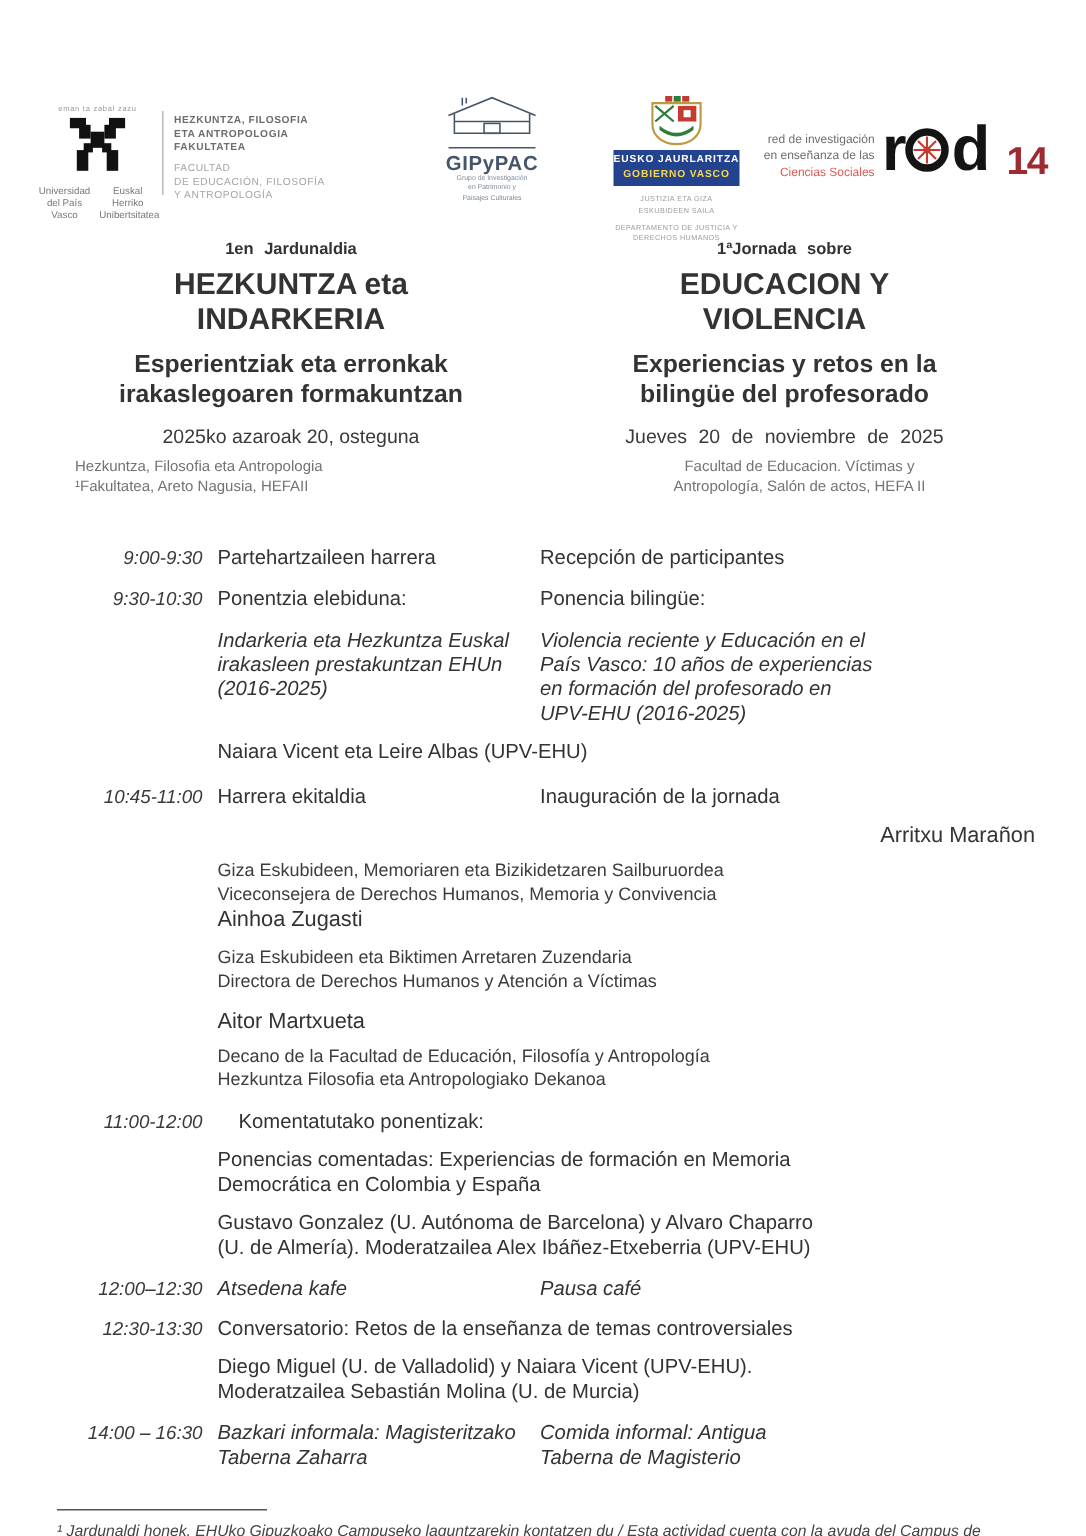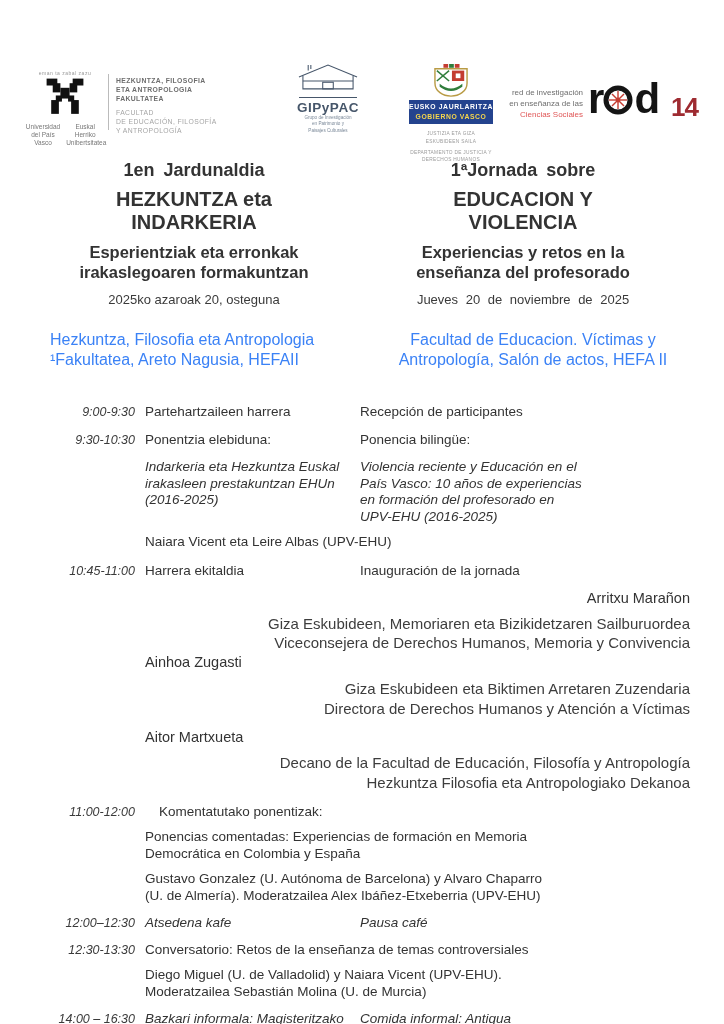--- a/index.html
+++ b/index.html
@@ -42,38 +42,38 @@
   .red14 .word{display:flex;align-items:flex-start;margin-left:5px;}
   .red14 .word .ltr{font-size:42px;font-weight:bold;color:#141414;line-height:.8;letter-spacing:-2px;}
   .red14 .wheel{margin:3px 1px 0;}
   .red14 .num{font-size:26px;font-weight:bold;color:#9e2b31;margin-top:10px;letter-spacing:-1px;margin-left:13px;}
 
   
   .titles{display:flex;margin:10px 40px 0;}
   .tcol{text-align:center;}
   .tcol.eu{width:308px;}
   .tcol.es{width:322px;margin-left:14px;}
-  .kicker{font-size:18px;font-weight:bold;color:#333;word-spacing:4px;}
+  .kicker{font-size:11px;font-weight:bold;color:#333;word-spacing:4px;}
   .bigtitle{font-size:20px;font-weight:bold;color:#333;line-height:1.15;margin-top:7px;}
   .subtitle{font-size:16.5px;font-weight:bold;color:#333;line-height:1.2;margin-top:9px;}
   .datebar{font-size:13px;color:#3a3a3a;margin-top:9px;}
   .tcol.es .datebar{word-spacing:4px;}
-  .venue{font-size:16px;color:#3b82f6;line-height:1.3;margin-top:23px;}
+  .venue{font-size:10px;color:#737373;line-height:1.3;margin-top:7px;}
   .tcol.eu .venue{text-align:left;padding-left:10px;}
   .tcol.es .venue{text-align:center;padding-left:20px;}
 
   
   .schedule{margin:33px 34px 0 38px;}
   .srow{display:grid;grid-template-columns:97px 205px 1fr;column-gap:10px;}
   .stime{font-size:12.5px;font-style:italic;color:#3a3a3a;text-align:right;padding-top:1px;white-space:nowrap;}
   .scol{font-size:13.5px;color:#333;line-height:1.22;}
   .scol.full{grid-column:2 / 4;}
   .srow.italic .scol{font-style:italic;}
   .srow.name .scol{font-size:14.5px;}
-  .srow.small .scol{font-size:15px;line-height:1.3;color:#3d3d3d;text-align:right;}
+  .srow.small .scol{font-size:12px;line-height:1.3;color:#3d3d3d;}
 
   
   .footnote{margin:26px 34px 0 38px;}
   .footnote .rule{width:140px;height:1px;background:#555;margin-bottom:6px;}
   .footnote .txt div{font-size:10.5px;font-style:italic;color:#444;line-height:1.55;}
 </style>
 </head>
 <body>
 
 <div class="page">
@@ -202,21 +202,21 @@
       </div>
     </div>
     <div class="tcol es">
       <div class="kicker">1ªJornada sobre</div>
       <div class="bigtitle">
         <div>EDUCACION Y</div>
         <div>VIOLENCIA</div>
       </div>
       <div class="subtitle">
         <div>Experiencias y retos en la</div>
-        <div>enseñanza del profesorado</div>
+        <div>bilingüe del profesorado</div>
       </div>
       <div class="datebar">Jueves 20 de noviembre de 2025</div>
       <div class="venue">
         <div>Facultad de Educacion. Víctimas y</div>
         <div>Antropología, Salón de actos, HEFA II</div>
       </div>
     </div>
   </div>
 
   <div class="schedule">

